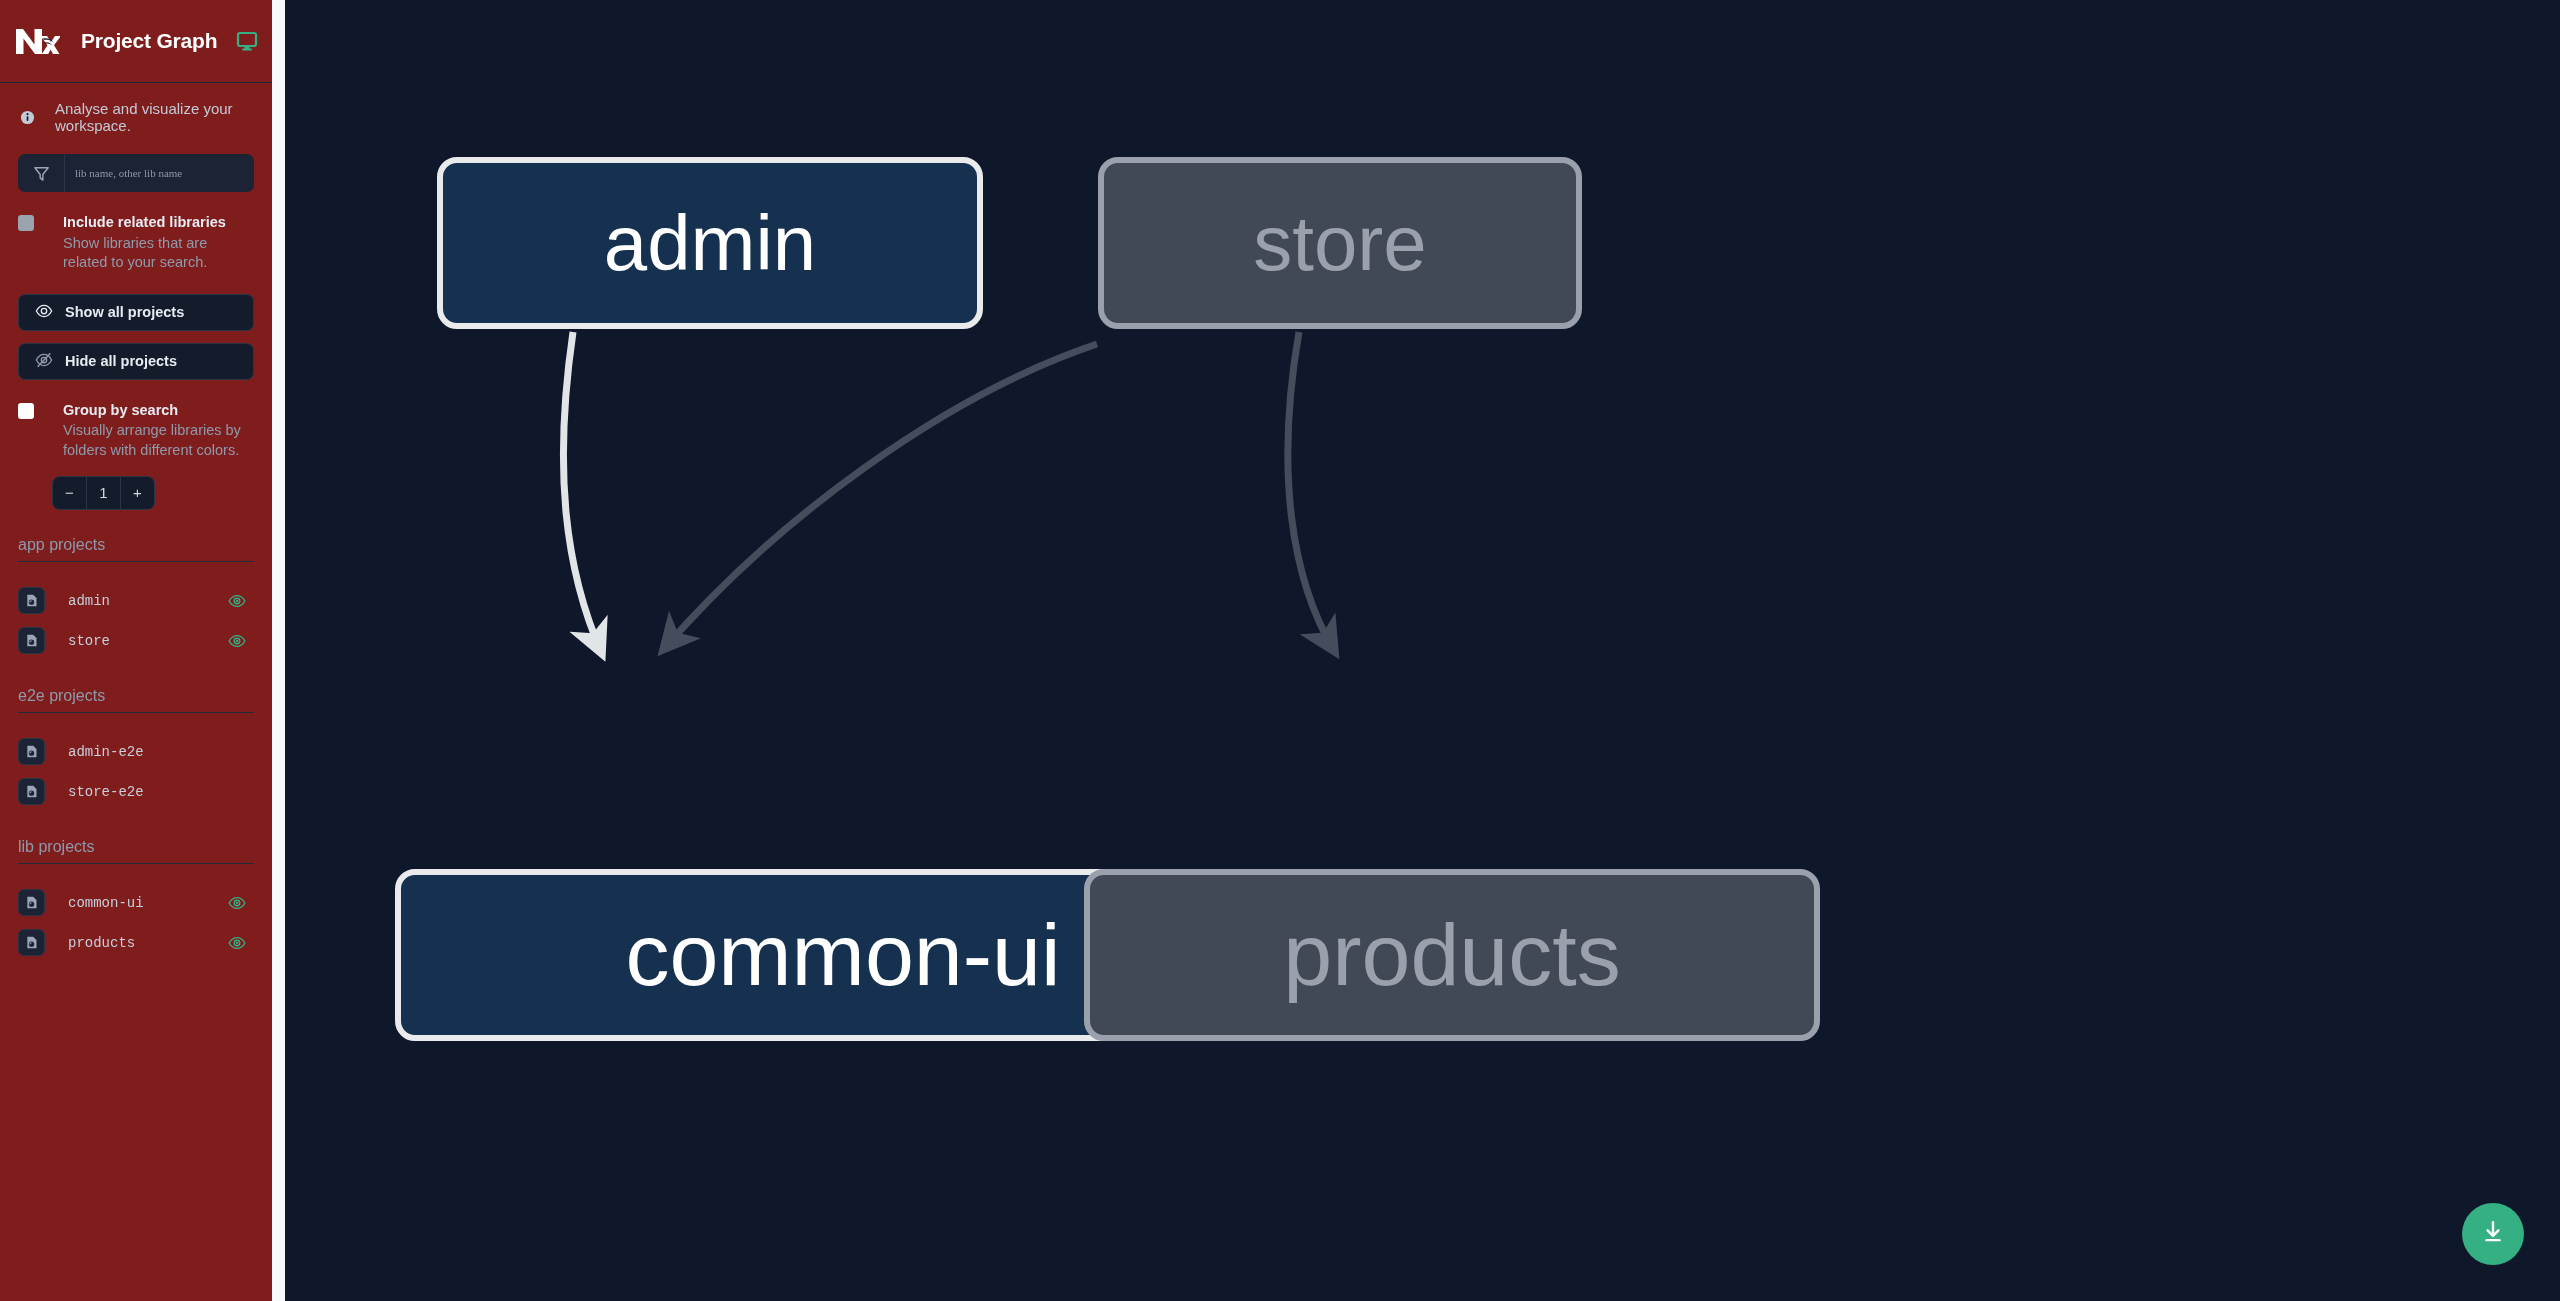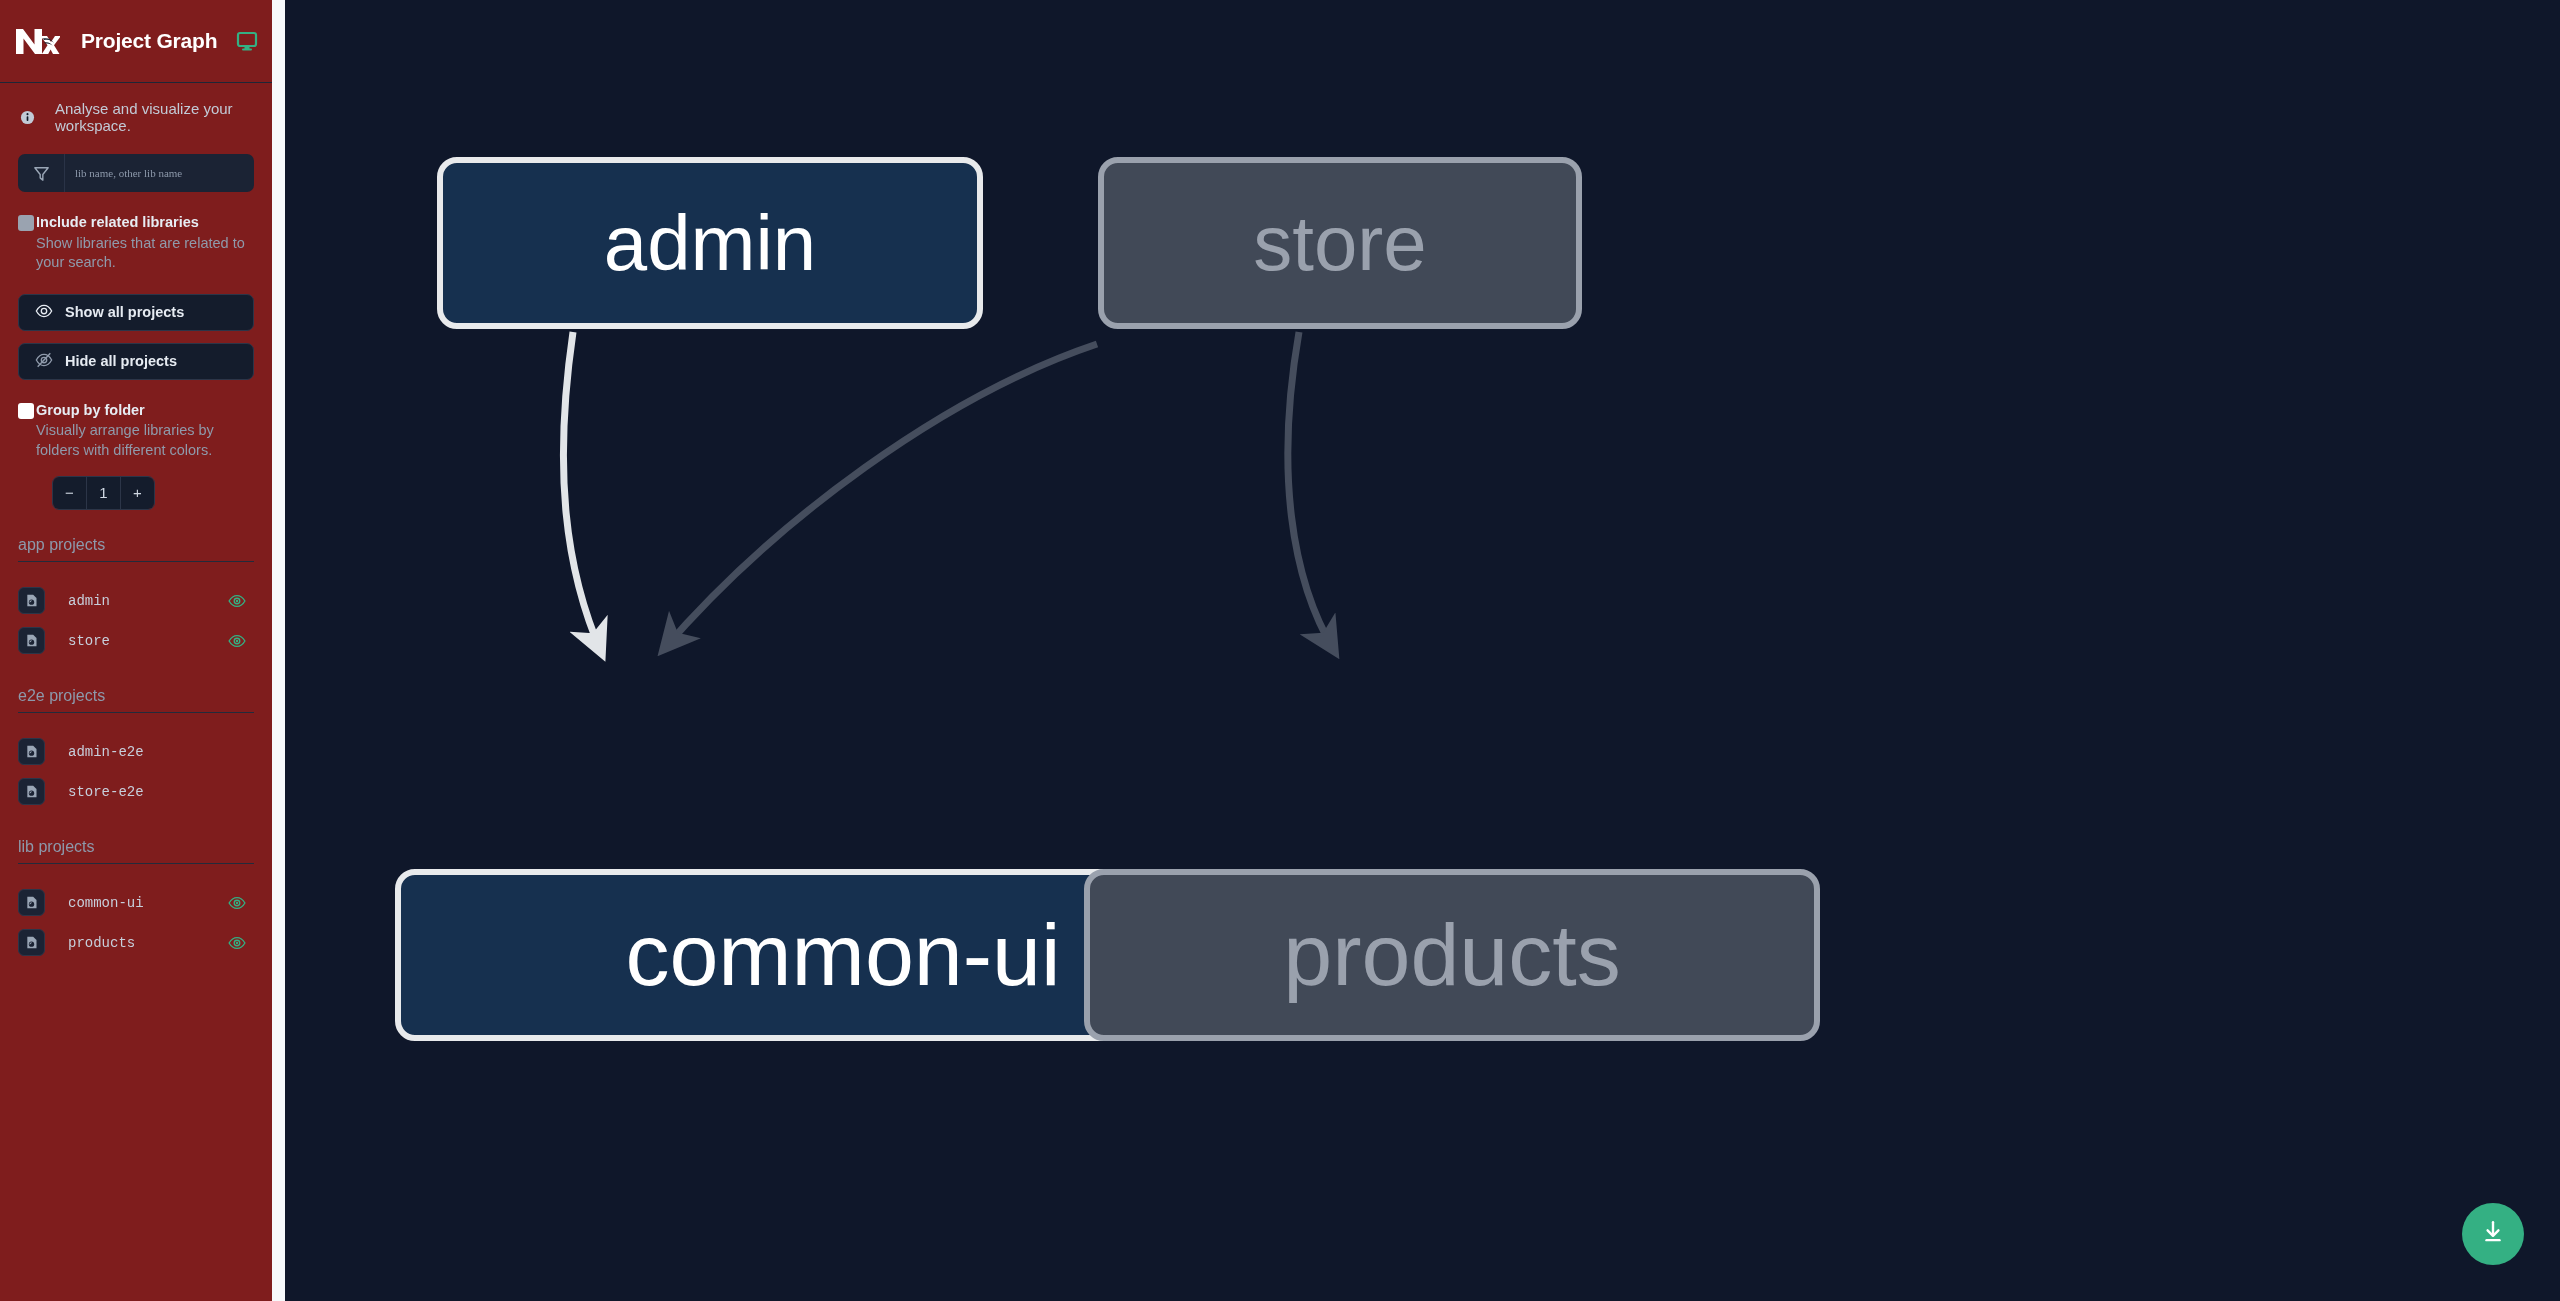--- a/index.html
+++ b/index.html
@@ -56,21 +56,21 @@
     display:flex; align-items:center; justify-content:center;
     border-right: 1px solid #2a3347;
   }
   .sb-search input {
     flex: 1; height: 38px; background: transparent; border: none; outline: none;
     color: #dbe2ec; font-size: 11px; font-family: Liberation Serif, serif;
     padding: 0 10px;
   }
   .sb-search input::placeholder { color: #8d99ab; }
 
-  .chk-row { display: flex; gap: 2px; padding: 21px 20px 0 18px; align-items: flex-start; }
+  .chk-row { display: flex; gap: 29px; padding: 21px 20px 0 18px; align-items: flex-start; }
   .chkbox {
     width: 16px; height: 16px; border-radius: 3px; flex: 0 0 16px;
     margin-top: 2px; background: #9aa3b0; position: relative;
   }
   .chkbox.white { background: #ffffff; }
   .chkbox.checked { background: #3ec795; }
   .chkbox.checked svg { position:absolute; top:2px; left:2px; }
   .chk-text { display:flex; flex-direction: column; }
   .chk-label { color: #e7ecf3; font-size: 14.5px; font-weight: bold; line-height: 1.35; }
   .chk-desc { color: #8f9aab; font-size: 14.5px; line-height: 1.32; margin-top: 1px; }
@@ -223,21 +223,21 @@
             <line x1="3" y1="17.5" x2="17" y2="2.5" stroke="#8f9aab" stroke-width="1.6"></line>
           </svg>
         </span>
         <span>Hide all projects</span>
       </button>
     </div>
 
     <div class="chk-row">
       <span class="chkbox white"></span>
       <span class="chk-text">
-        <span class="chk-label">Group by folder</span>
+        <span class="chk-label">Group by search</span>
         <span class="chk-desc">Visually arrange libraries by folders with different colors.</span>
       </span>
     </div>
 
 
     <div class="stepper">
       <div>−</div>
       <div>1</div>
       <div>+</div>
     </div>

